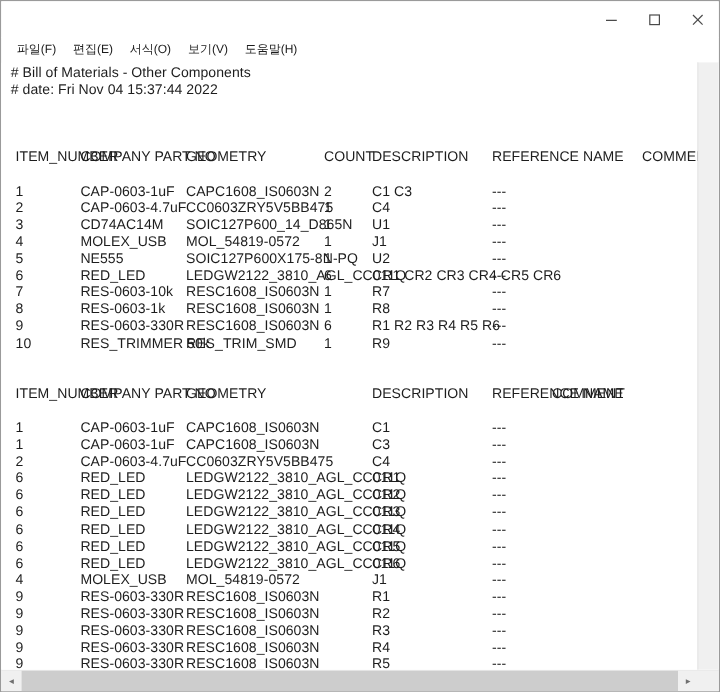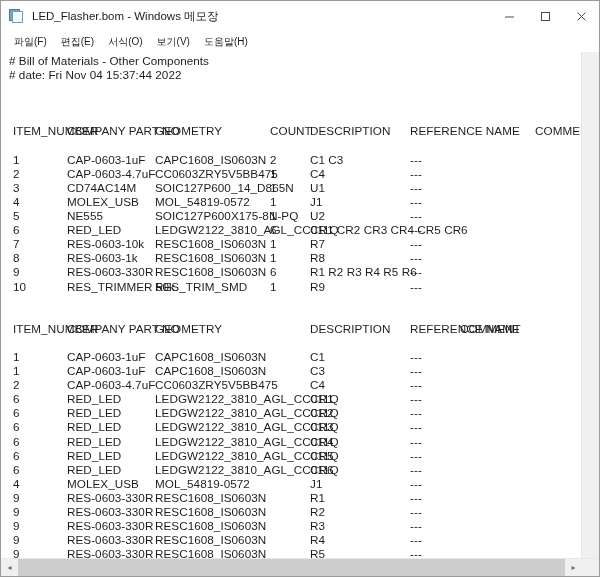--- a/index.html
+++ b/index.html
@@ -179,27 +179,20 @@
     flex: 0 0 17px;
     background: #f0f0f0;
   }
 </style>
 </head>
 <body>
 
 <div class="window">
 
   <div class="titlebar">
-    <div class="title-left">
-      <span class="app-icon">
-        <span class="sheet-back"></span>
-        <span class="sheet-front"></span>
-      </span>
-      <span class="title-text">LED_Flasher.bom - Windows 메모장</span>
-    </div>
     <div class="winbtns">
       <div class="winbtn">
         <svg width="11" height="11" viewBox="0 0 11 11">
             <line x1="1" y1="6" x2="10" y2="6" stroke="#4a4a4a" stroke-width="1"></line>
           </svg>
       </div>
       <div class="winbtn">
         <svg width="11" height="11" viewBox="0 0 11 11">
             <rect x="1.5" y="1.5" width="8" height="8" fill="none" stroke="#4a4a4a" stroke-width="1"></rect>
           </svg>

